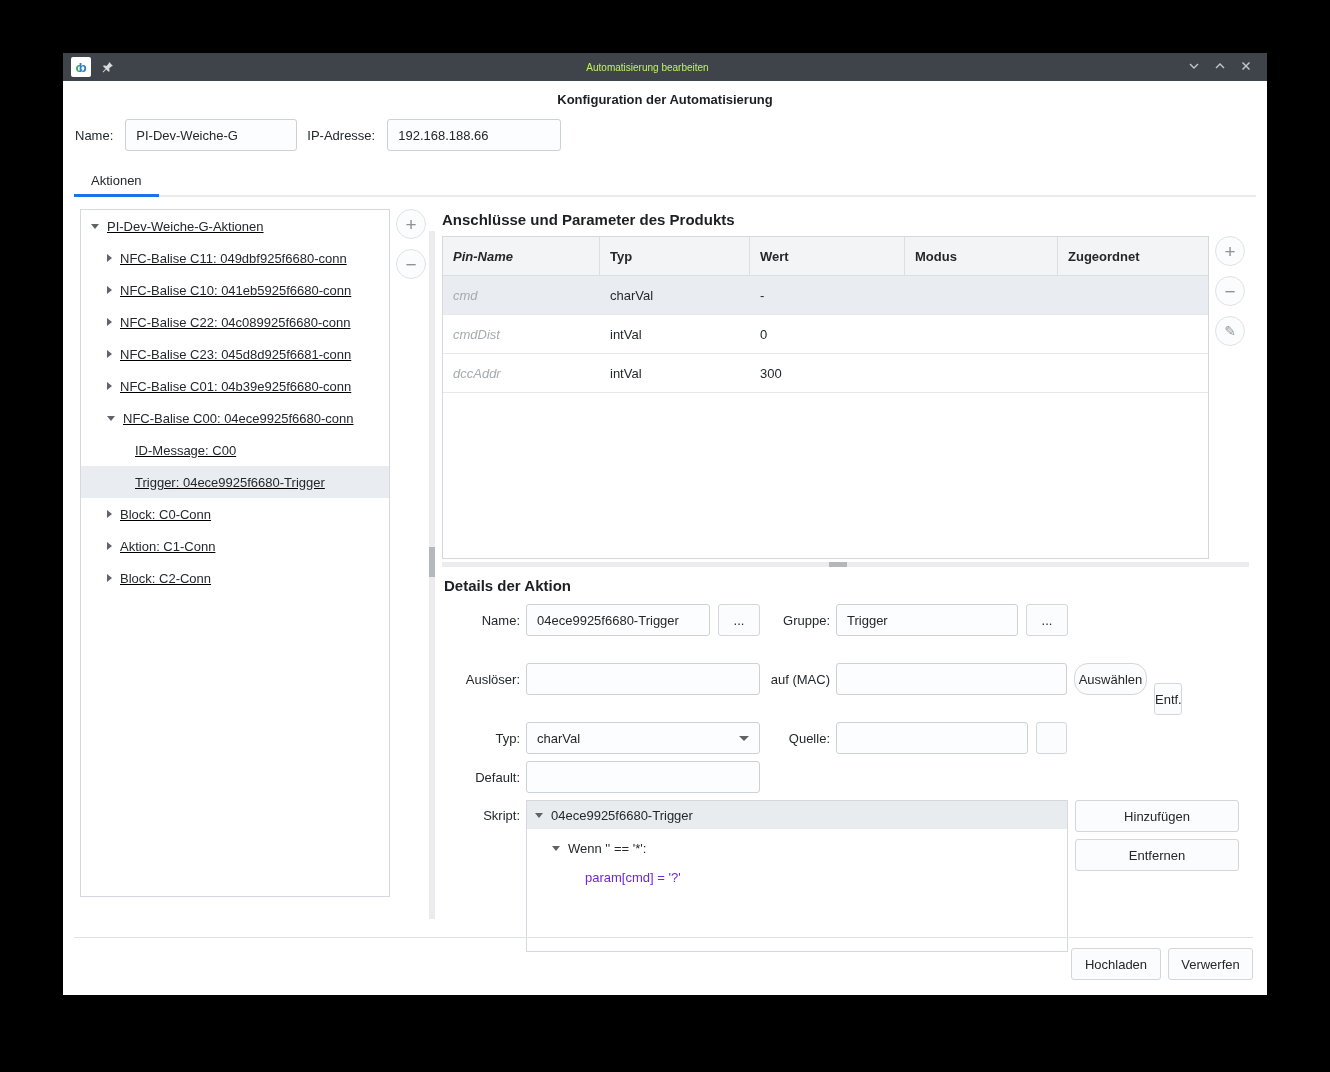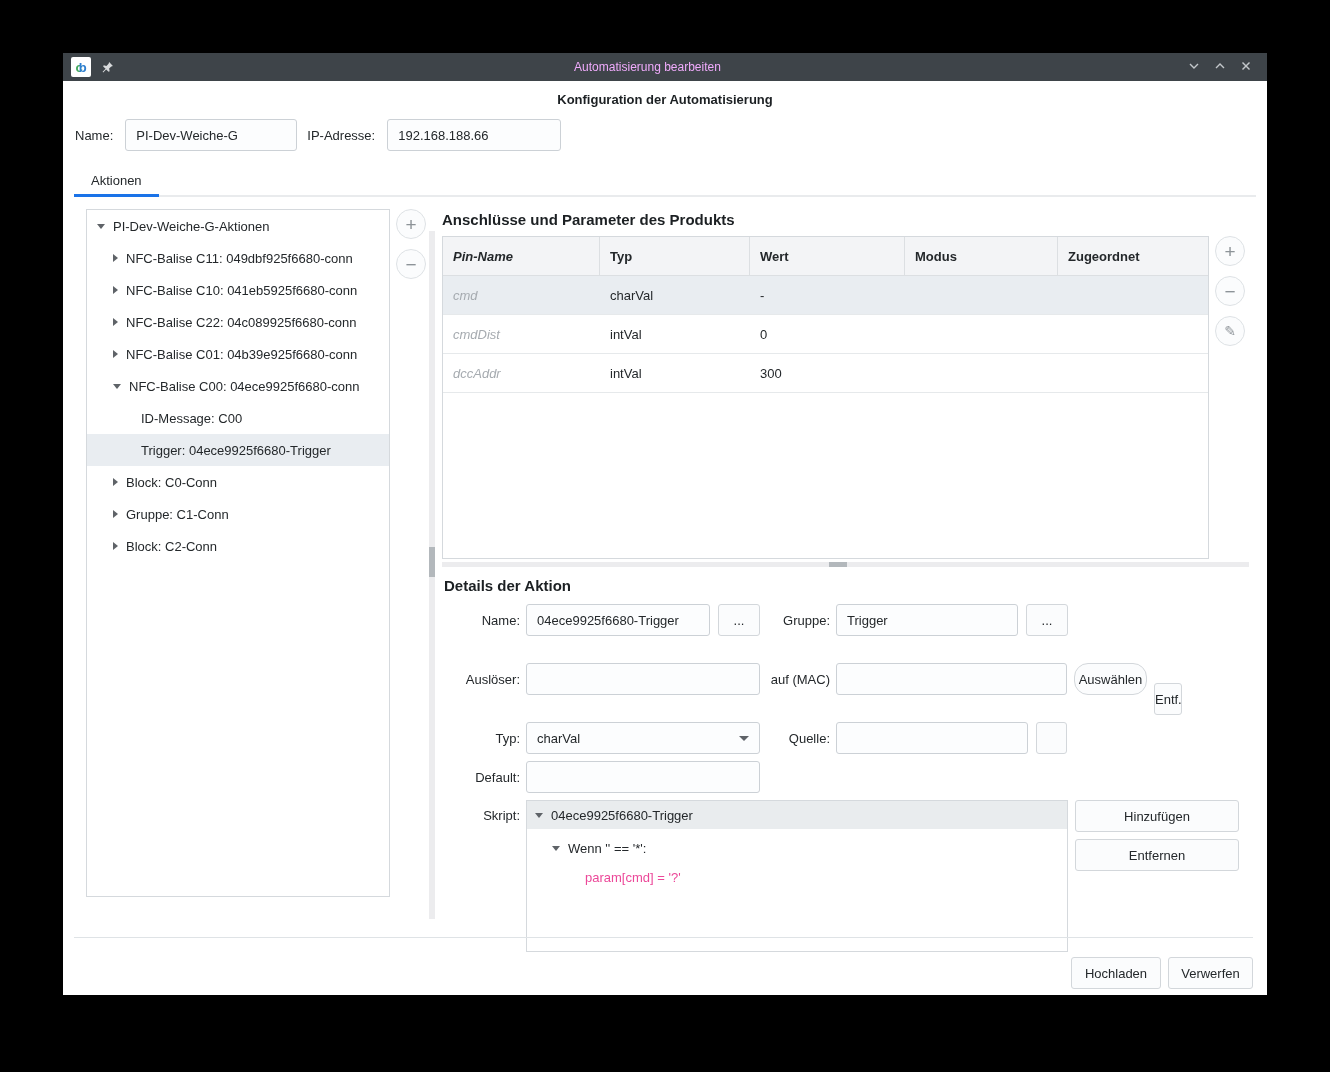--- a/index.html
+++ b/index.html
@@ -14,21 +14,21 @@
     padding: 0 8px; flex: 0 0 auto;
   }
   .app-icon {
     width: 20px; height: 20px; background: #fff; border-radius: 2px;
     display: flex; align-items: center; justify-content: center;
     font-weight: bold; font-size: 13px; line-height: 1;
   }
   .app-icon .c { color: #43a95c; margin-right: -4px; }
   .app-icon .b { color: #2f7fd0; }
   .pin-icon { margin-left: 10px; display: flex; align-items: center; }
-  .tb-title { flex: 1; text-align: center; color: #f0abfc; font-size: 12px; }
+  .tb-title { flex: 1; text-align: center; color: #bef264; font-size: 10px; }
   .tb-btn { width: 26px; height: 24px; display: flex; align-items: center; justify-content: center; cursor: default; }
   
   .page-heading { text-align: center; font-size: 13px; font-weight: bold; color: #1c2023; margin-top: 11px; }
   .cfg-row { display: flex; align-items: center; margin: 12px 0 0 12px; font-size: 13px; color: #24282b; }
   .cfg-row label { margin-right: 12px; }
   .txt-input {
     height: 32px; border: 1px solid #ccd1d6; border-radius: 3px; background: #fcfdfe;
     font-family: "Liberation Sans", sans-serif; font-size: 13px; color: #24282b; padding: 0 10px; outline: none;
   }
   .cfg-name { width: 172px; margin-right: 10px; }
@@ -37,21 +37,21 @@
   .tabbar { margin: 14px 11px 0 11px; border-bottom: 2px solid #e9ebed; }
   .tab {
     display: inline-block; padding: 8px 17px 6px 17px; font-size: 13px; color: #24282b;
     border-bottom: 3px solid #1a73e8; margin-bottom: -2px; cursor: default;
   }
   
   .main { display: flex; margin: 12px 14px 0 11px; flex: 1 1 auto; align-items: stretch; }
   .panel-heading { font-size: 15px; font-weight: bold; color: #1c2023; margin: 2px 0 8px 6px; }
   .left-col { width: 352px; flex: 0 0 auto; }
   .left-body { display: flex; }
-  .tree-box { width: 356px; height: 688px; border: 1px solid #d5d9dd; background: #fff; margin-left: 12px; overflow: hidden; }
+  .tree-box { width: 356px; height: 688px; border: 1px solid #d5d9dd; background: #fff; margin-left: 6px; overflow: hidden; text-decoration: underline; }
   .side-btns { display: flex; flex-direction: column; margin-left: 6px; }
   .circle-btn {
     width: 30px; height: 30px; border-radius: 50%; border: 1px solid #dee2e5; background: #fbfcfd;
     color: #8d9398; font-size: 19px; line-height: 1; display: flex; align-items: center; justify-content: center;
     margin-bottom: 10px; cursor: default; font-family: "Liberation Sans", sans-serif;
   }
   .circle-btn.edit { font-size: 14px; }
   .tree-row { height: 32px; display: flex; align-items: center; font-size: 13px; color: #24282b; white-space: nowrap; }
   .tree-row.selected { background: #e9edf1; }
   .tree-row .lvl0 { width: 10px; flex: 0 0 auto; }
@@ -97,26 +97,26 @@
   }
   .sel-box .val { flex: 1; }
   .dd-arrow { width: 0; height: 0; border-left: 5px solid transparent; border-right: 5px solid transparent; border-top: 5px solid #5f6368; }
   .btn-auswaehlen { width: 73px; margin-left: 7px; border-radius: 14px; }
   .btn-entf { width: 28px; margin-left: 7px; margin-top: 40px; }
   .skript-row { align-items: flex-start; }
   .skript-row .f-label { margin-top: 8px; }
   .script-box { width: 542px; height: 152px; border: 1px solid #d5d9dd; background: #fff; overflow: hidden; }
   .script-head { height: 28px; background: #e9ecee; display: flex; align-items: center; padding-left: 8px; font-size: 13px; color: #24282b; }
   .script-line1 { display: flex; align-items: center; padding-left: 25px; margin-top: 12px; font-size: 13px; color: #24282b; }
-  .script-line2 { padding-left: 58px; margin-top: 14px; font-size: 13px; color: #ec4899; }
+  .script-line2 { padding-left: 58px; margin-top: 14px; font-size: 13px; color: #6d28d9; }
   .script-btns { display: flex; flex-direction: column; margin-left: 7px; }
   .btn-wide { width: 164px; margin-bottom: 7px; }
   
   .footer-divider { position: absolute; left: 11px; right: 14px; bottom: 57px; border-top: 1px solid #dfe3e6; }
-  .footer { position: absolute; right: 14px; bottom: 6px; display: flex; }
+  .footer { position: absolute; right: 14px; bottom: 15px; display: flex; }
   .btn-hochladen { width: 90px; margin-right: 7px; }
   .btn-verwerfen { width: 85px; }
 </style>
 </head>
 <body>
 
 <div class="window">
 
   <div class="titlebar">
     <div class="app-icon">
@@ -181,20 +181,25 @@
               <span>NFC-Balise C10: 041eb5925f6680-conn</span>
             </div>
           <div class="tree-row">
               <span class="lvl1"></span>
               <span class="chev right"></span>
               <span>NFC-Balise C22: 04c089925f6680-conn</span>
             </div>
           <div class="tree-row">
               <span class="lvl1"></span>
               <span class="chev right"></span>
+              <span>NFC-Balise C23: 045d8d925f6681-conn</span>
+            </div>
+          <div class="tree-row">
+              <span class="lvl1"></span>
+              <span class="chev right"></span>
               <span>NFC-Balise C01: 04b39e925f6680-conn</span>
             </div>
           <div class="tree-row">
               <span class="lvl1"></span>
               <span class="chev down"></span>
               <span>NFC-Balise C00: 04ece9925f6680-conn</span>
             </div>
           <div class="tree-row">
               <span class="lvl2"></span>
               <span>ID-Message: C00</span>
@@ -204,21 +209,21 @@
               <span>Trigger: 04ece9925f6680-Trigger</span>
             </div>
           <div class="tree-row">
               <span class="lvl1"></span>
               <span class="chev right"></span>
               <span>Block: C0-Conn</span>
             </div>
           <div class="tree-row">
               <span class="lvl1"></span>
               <span class="chev right"></span>
-              <span>Gruppe: C1-Conn</span>
+              <span>Aktion: C1-Conn</span>
             </div>
           <div class="tree-row">
               <span class="lvl1"></span>
               <span class="chev right"></span>
               <span>Block: C2-Conn</span>
             </div>
         </div>
         <div class="side-btns">
           <div class="circle-btn">
               <span>+</span>

